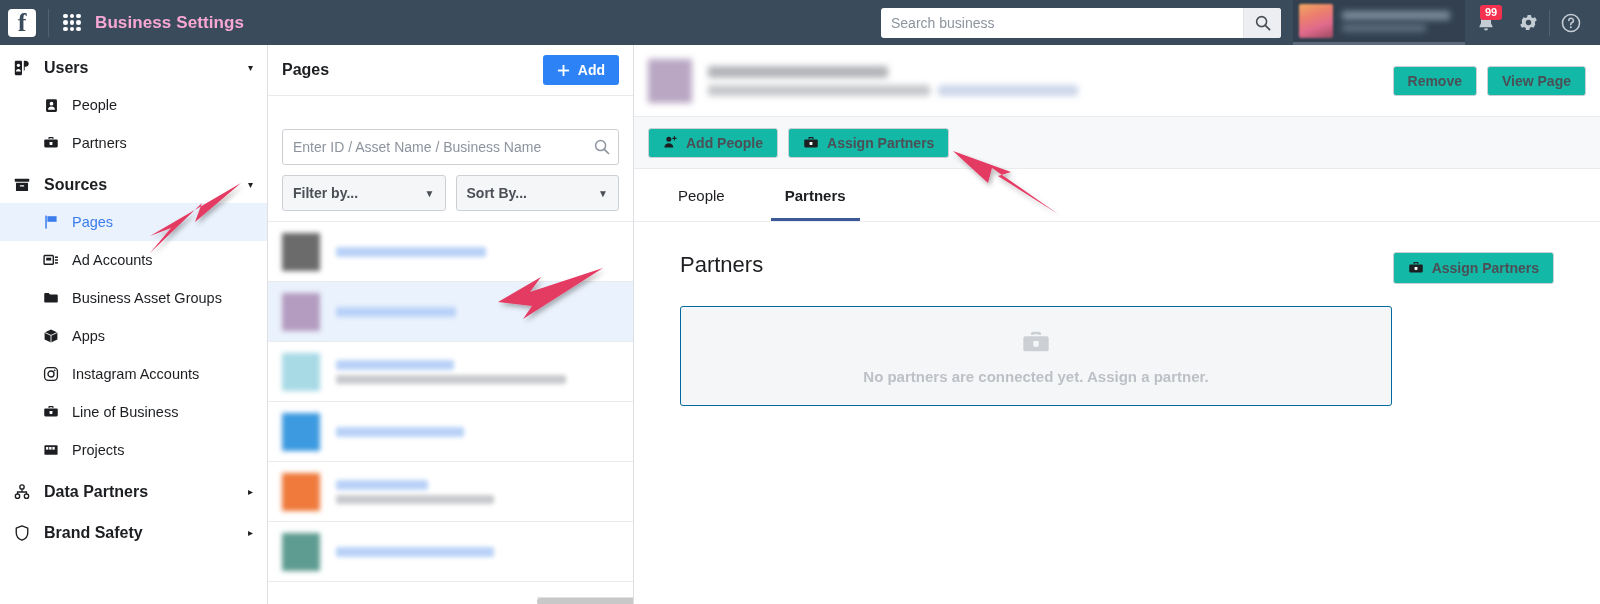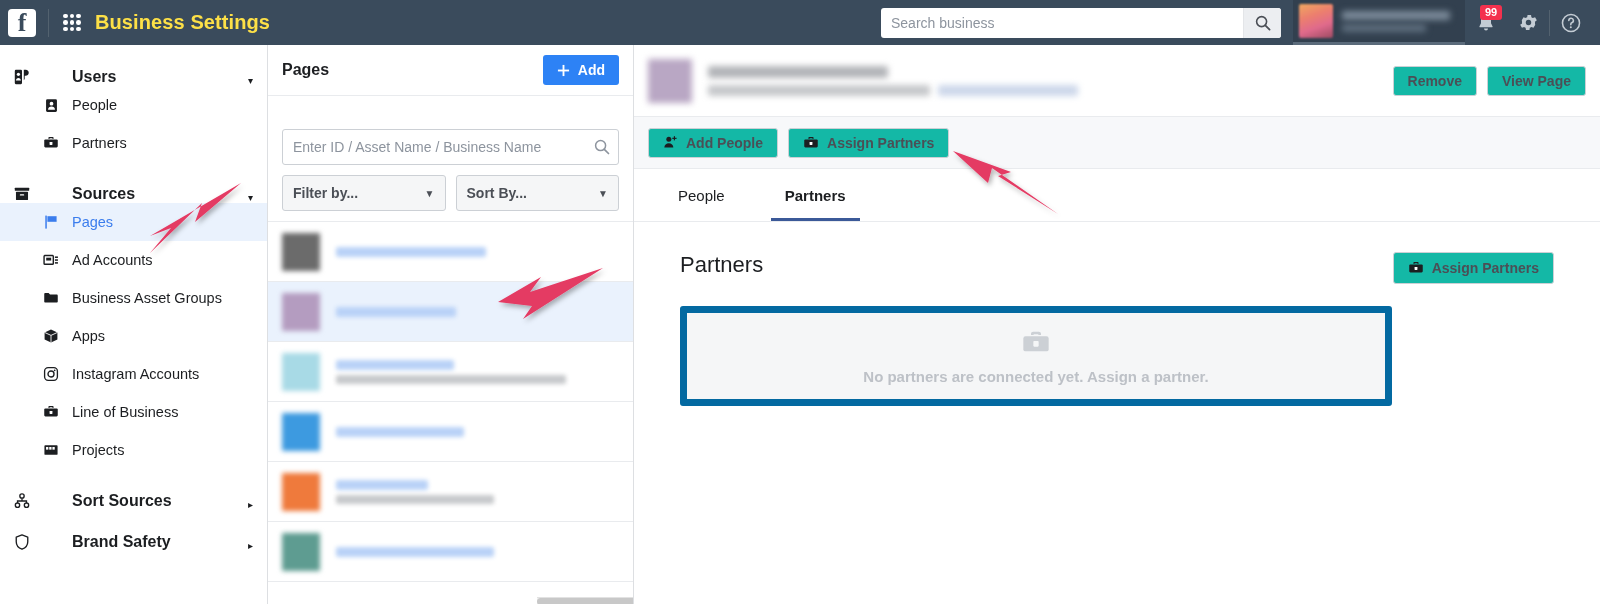--- a/index.html
+++ b/index.html
@@ -26,21 +26,21 @@
   .fb-logo .f {
     position: absolute; left: 0; top: 0; width: 100%; height: 100%;
     color: #3a4b5c; font-family: "Liberation Serif", serif;
     font-weight: bold; font-size: 26px; line-height: 28px; text-align: center;
   }
   .tb-divider { width: 1px; height: 28px; background: #53626f; margin: 0 12px; flex: none; }
   .grid-icon { width: 18px; height: 18px; display: grid;
     grid-template-columns: repeat(3,1fr); grid-template-rows: repeat(3,1fr);
     gap: 2px; flex: none; margin-left: 2px; }
   .grid-icon i { background: #fff; border-radius: 50%; display:block; }
-  .tb-title { color: #fde047; font-size: 20px; font-weight: bold; margin-left: 14px; letter-spacing: .1px; text-align: center; }
+  .tb-title { color: #f9a8d4; font-size: 17px; font-weight: bold; margin-left: 14px; letter-spacing: .1px; text-align: center; }
 
   .tb-right { margin-left: auto; display: flex; align-items: center; height: 45px; }
   .searchwrap {
     width: 400px; height: 30px; background: #fff; border-radius: 3px;
     display: flex; align-items: flex-start; position: relative; overflow: hidden;
   }
   .searchwrap input {
     border: 0; outline: 0; height: 30px; flex: 1;
     padding: 0 10px; font-size: 14px; color: #1d2129;
     font-family: "Liberation Sans", sans-serif; background: transparent;
@@ -72,23 +72,22 @@
     min-width: 22px; text-align: center; border-radius: 3px; padding: 0 2px;
   }
   .tb-sep { width: 1px; height: 26px; background: #53626f; flex:none; }
 
   
   .sidebar {
     position: absolute; left: 0; top: 45px; width: 268px; height: 559px;
     background: #fff; border-right: 1px solid #dddfe2; overflow: hidden;
   }
   .nav-group {
-    height: 41px; display: flex; align-items: flex-end; padding: 4px 14px 0 12px;
+    height: 41px; display: flex; align-items: center; padding: 4px 14px 0 12px;
     cursor: pointer;
-    gap: 28px;
   }
   .nav-group .gicon { width: 20px; flex:none; display:flex; align-items:center; justify-content:center; }
   .nav-group .glabel { font-size: 16px; font-weight: bold; color: #1c1e21; margin-left: 12px; }
   .nav-group .caret { margin-left: auto; font-size: 10px; color: #1c1e21; }
   .nav-item {
     height: 38px; display: flex; align-items: center; padding-left: 42px; cursor: pointer;
   }
   .nav-item .iicon { width: 18px; flex:none; display:flex; align-items:center; justify-content:center; }
   .nav-item .ilabel { font-size: 14.5px; color: #1c1e21; margin-left: 12px; }
   .nav-item.selected { background: #eaf2fd; }
@@ -170,21 +169,21 @@
   .tab.active { font-weight: bold; }
   .tab.active::after {
     content:""; position:absolute; left: 16px; right: 16px; bottom: 0; height: 3px; background: #3b5998;
   }
   .content { padding: 30px 46px 0 46px; }
   .sec-head { display: flex; align-items: flex-start; }
   .sec-title { font-size: 22px; color: #1c1e21; }
   .sec-desc { margin-top: 18px; font-size: 15px; color: #1c1e21; line-height: 1.45; max-width: 625px; }
   .emptybox {
     margin-top: 22px; width: 712px; height: 100px; background: #f5f6f7;
-    border: 7px solid #0369a1; border-radius: 3px;
+    border: 1px solid #0369a1; border-radius: 3px;
     display: flex; flex-direction: column; align-items: center; justify-content: center; gap: 10px;
   }
   .empty-text { font-size: 15px; font-weight: bold; color: #bdc1c7; }
 
   
   .hscroll { position:absolute; left: 269px; bottom: 0; width: 364px; height: 7px; background:#f1f1f1;
     border-top: 1px solid #e2e2e2; }
   .hscroll i { display:block; height: 7px; width: 300px; background: #c8c8c8; border-radius: 4px; }
   .arrow-layer { position:absolute; inset: 0; pointer-events: none; }
 </style>
@@ -385,21 +384,21 @@
 
     <div class="nav-group">
       <span class="gicon">
         <svg width="18" height="18" viewBox="0 0 20 20">
           <circle cx="10" cy="4.4" r="2.4" fill="none" stroke="#1c1e21" stroke-width="1.5"></circle>
           <circle cx="5" cy="14.6" r="2.4" fill="none" stroke="#1c1e21" stroke-width="1.5"></circle>
           <circle cx="15" cy="14.6" r="2.4" fill="none" stroke="#1c1e21" stroke-width="1.5"></circle>
           <path d="M10 7v2.5M5 12.2V10h10v2.2" fill="none" stroke="#1c1e21" stroke-width="1.4"></path>
         </svg>
       </span>
-      <span class="glabel">Sort Sources</span>
+      <span class="glabel">Data Partners</span>
       <span class="caret">▸</span>
     </div>
 
     <div class="nav-group">
       <span class="gicon">
         <svg width="18" height="18" viewBox="0 0 20 20">
           <path d="M10 2.2 16.4 4.6v5c0 4-2.7 7-6.4 8.4C6.3 16.6 3.6 13.6 3.6 9.6v-5z" fill="none" stroke="#1c1e21" stroke-width="1.5" stroke-linejoin="round"></path>
         </svg>
       </span>
       <span class="glabel">Brand Safety</span>

